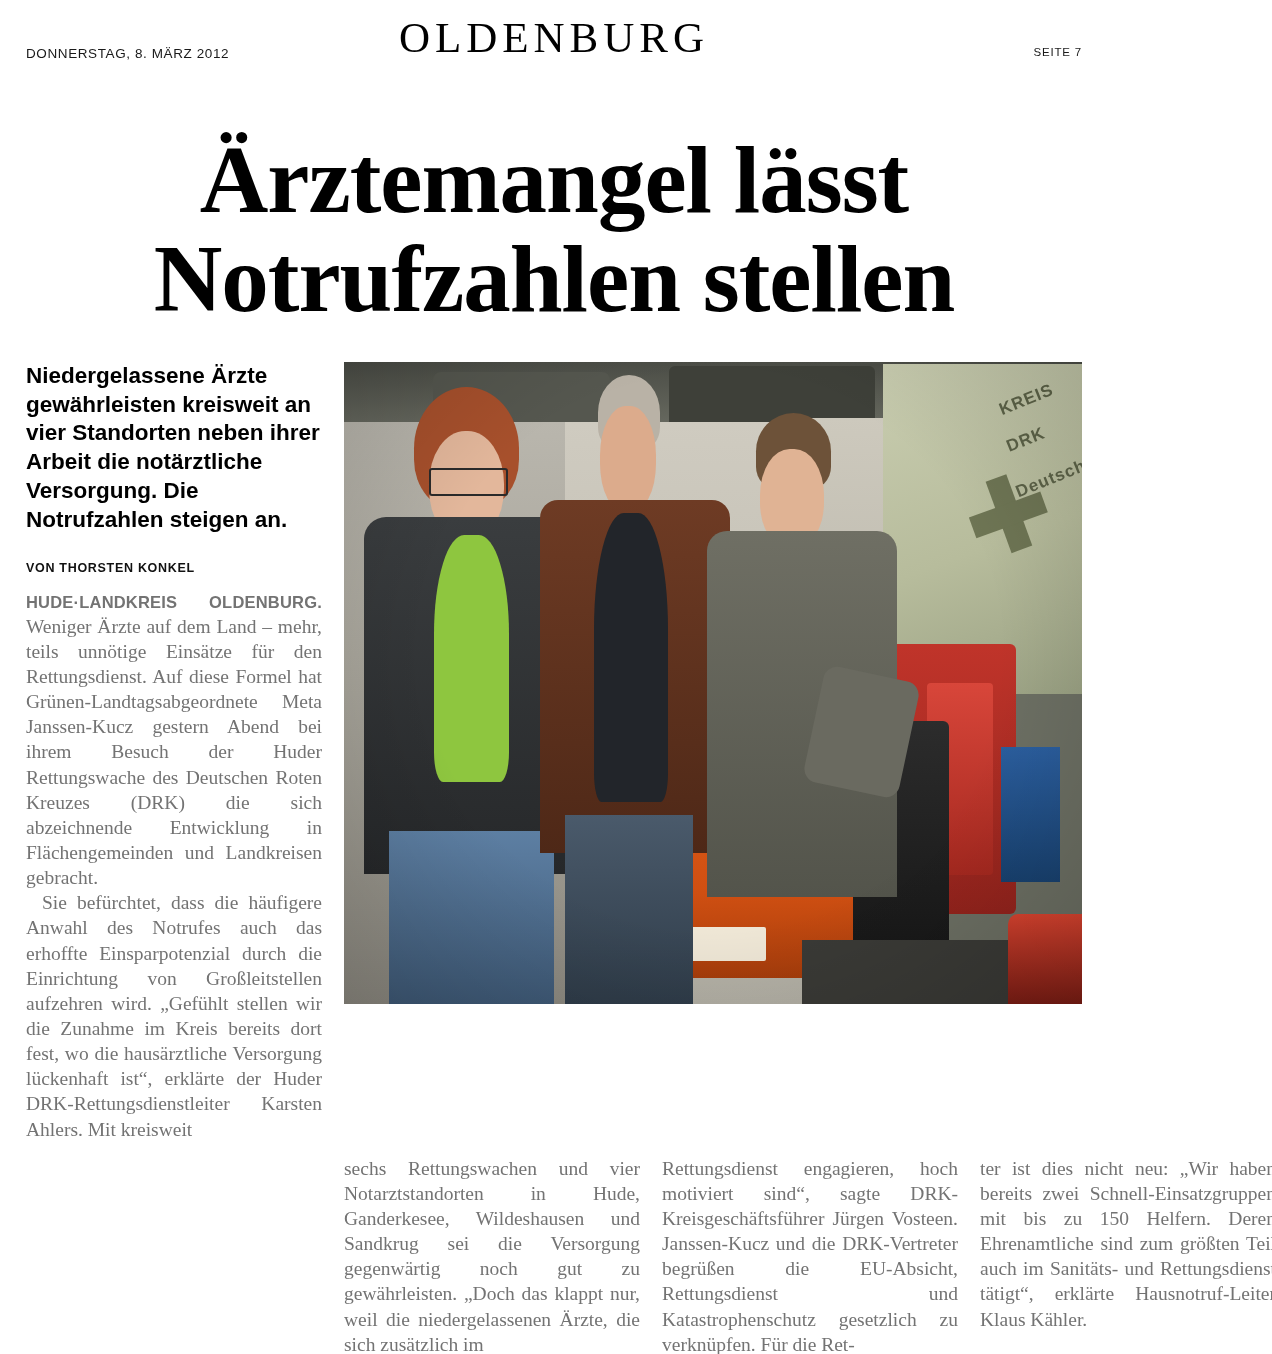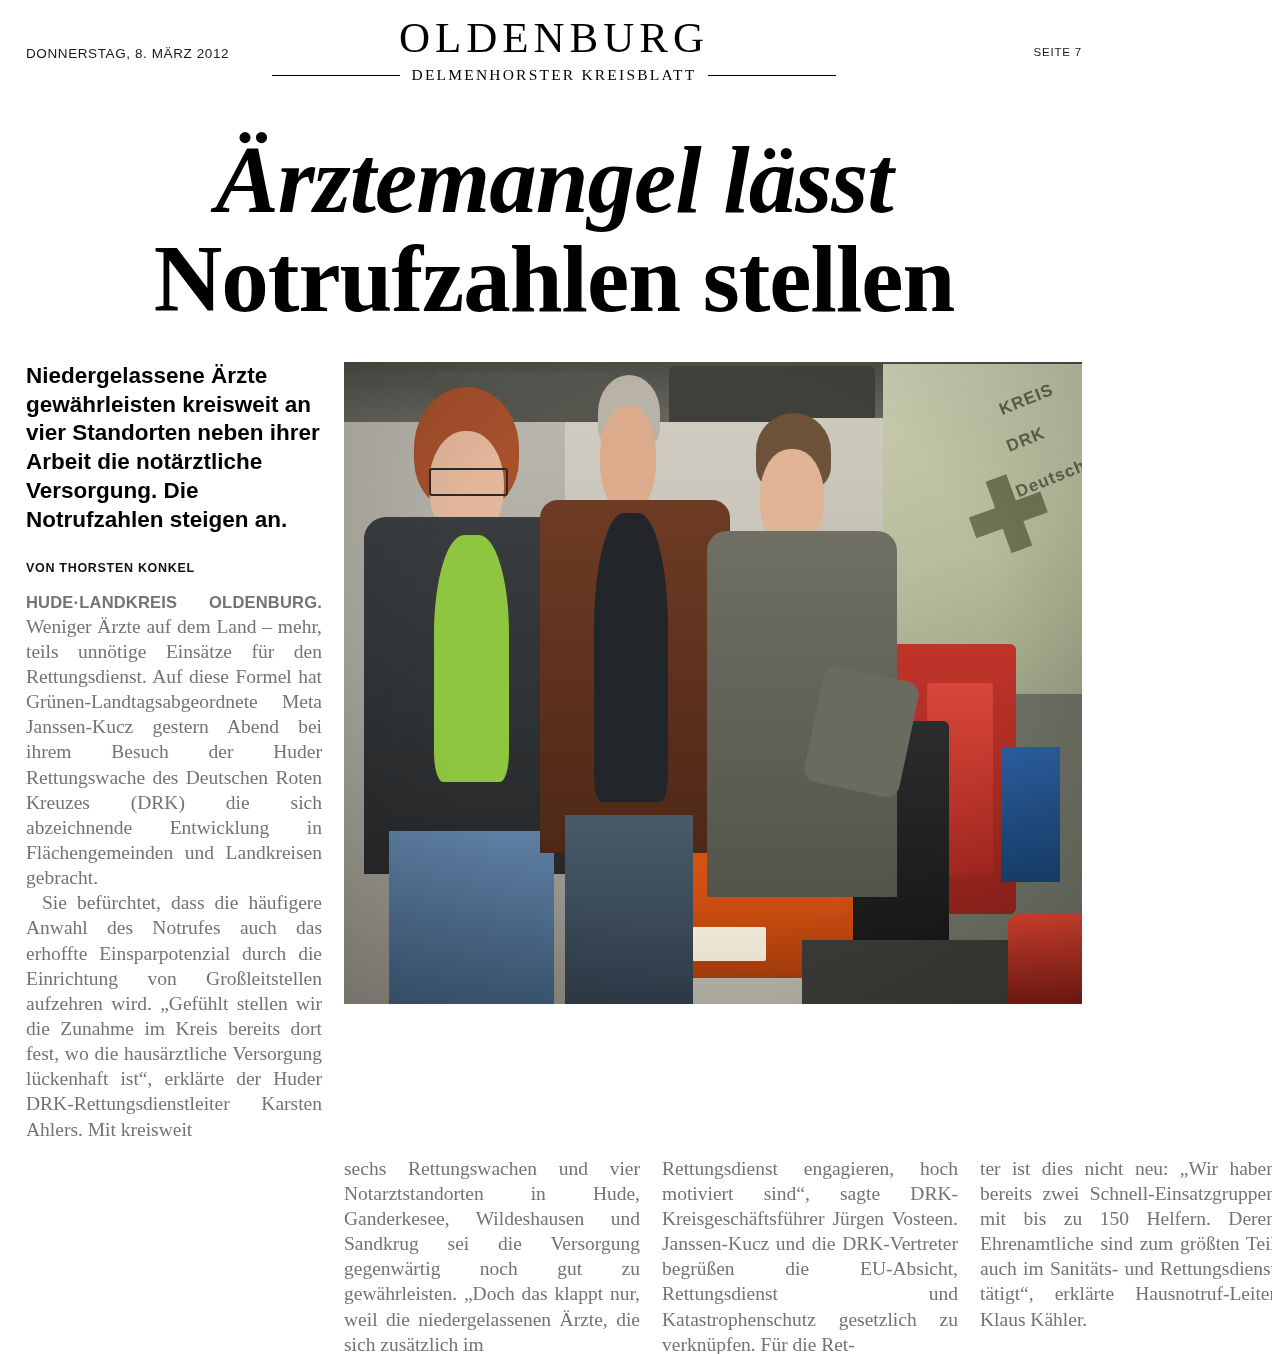--- a/index.html
+++ b/index.html
@@ -84,21 +84,21 @@
   .headline {
     text-align: center;
     font-family: "Liberation Serif", serif;
     font-weight: 700;
     font-size: 95px;
     line-height: 1.02;
     letter-spacing: -1px;
     margin-top: 46px;
     color: #000;
   }
-  .headline .l1 { display: block; font-style: italic; }
+  .headline .l1 { display: block; }
   .headline .l2 { display: block; margin-top: 2px; }
 
   
   .content {
     margin-top: 34px;
     position: relative;
   }
   .top-block {
     display: flex;
     gap: 22px;
@@ -320,25 +320,20 @@
 </head>
 <body>
 
 <div class="page">
 
   <div class="masthead">
     <div class="masthead-date">DONNERSTAG, 8. MÄRZ 2012</div>
     <div class="masthead-page">SEITE 7</div>
     <div class="masthead-center">
       <div class="masthead-title">OLDENBURG</div>
-      <div class="masthead-sub-wrap">
-        <div class="rule"></div>
-        <div class="masthead-subtitle">DELMENHORSTER KREISBLATT</div>
-        <div class="rule"></div>
-      </div>
     </div>
   </div>
 
   <div class="headline">
     <span class="l1">Ärztemangel lässt</span>
     <span class="l2">Notrufzahlen stellen</span>
   </div>
 
   <div class="content">
 

